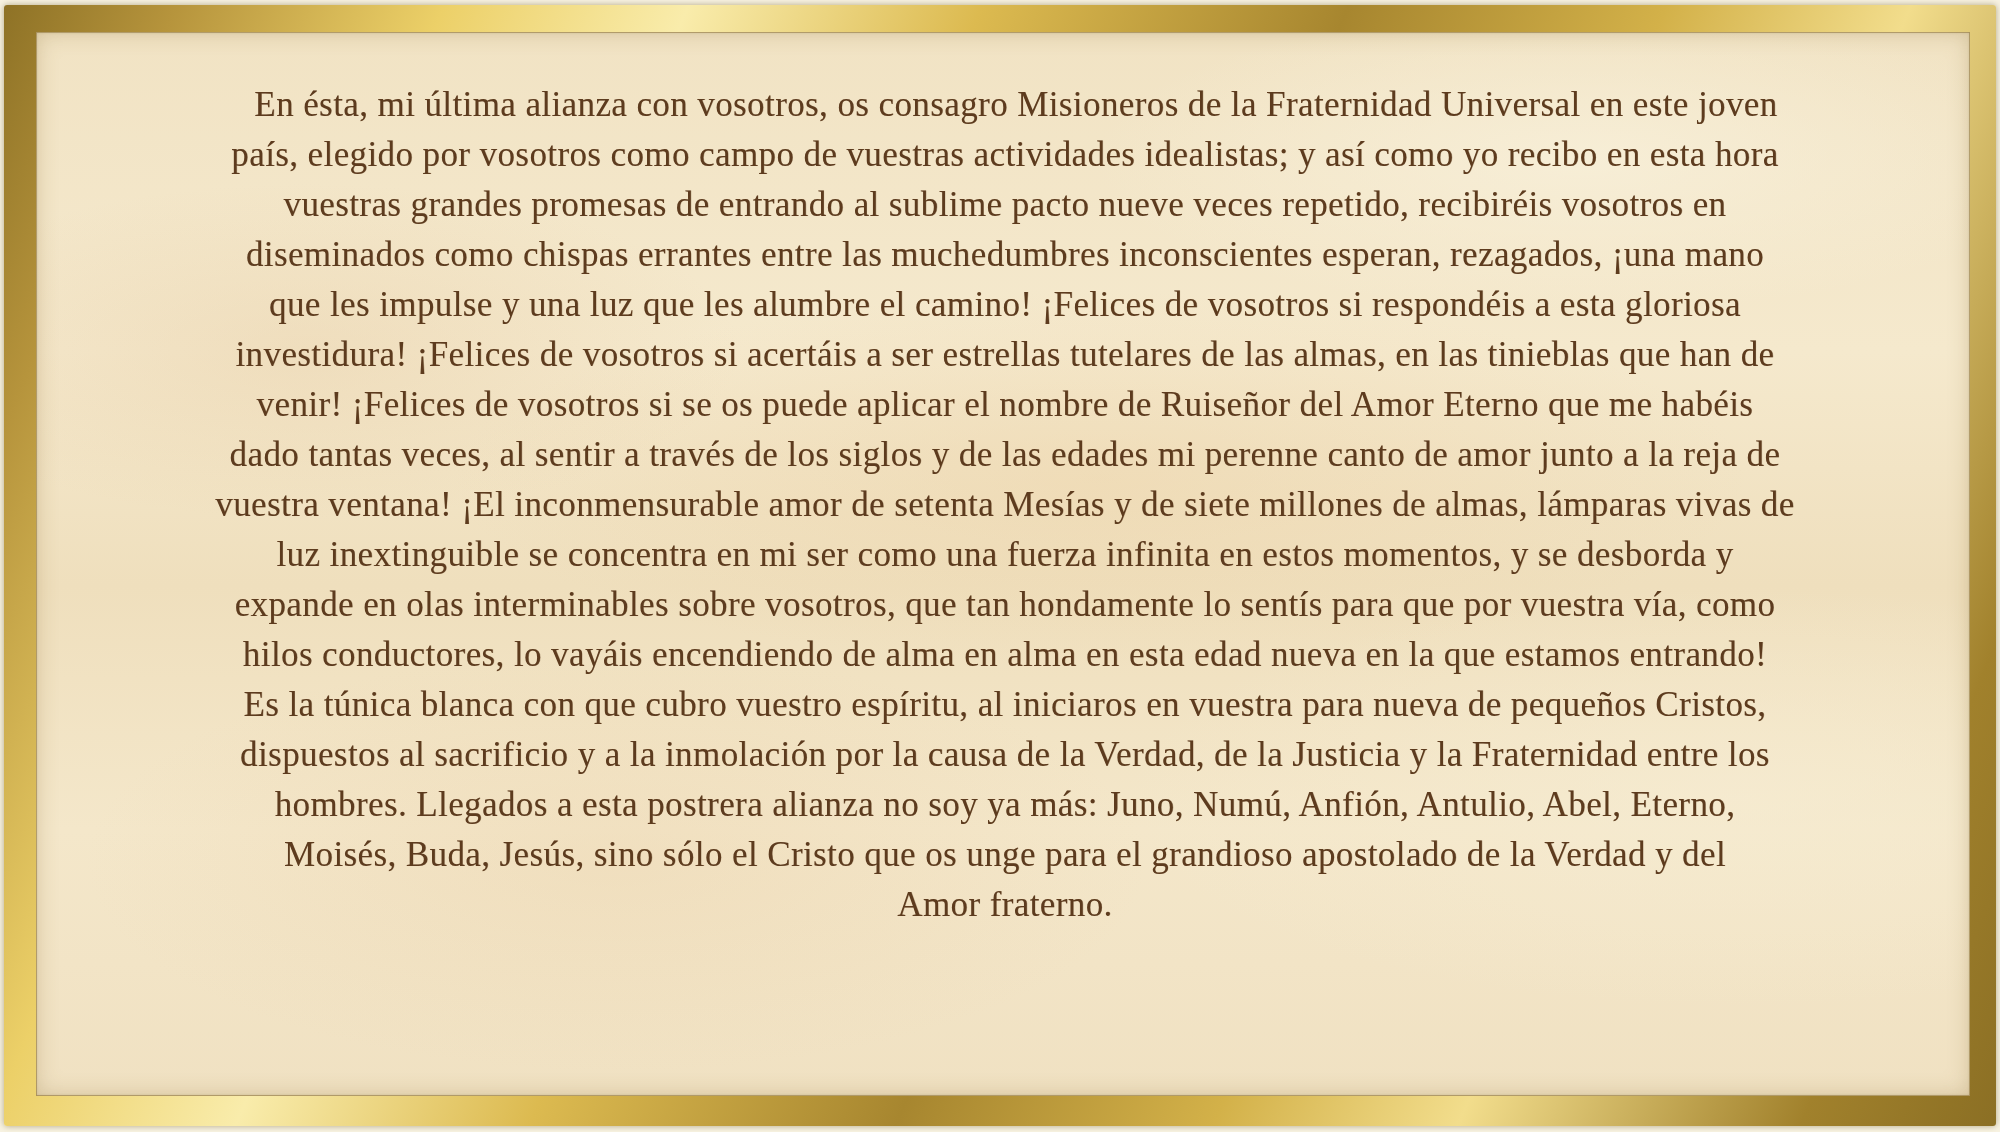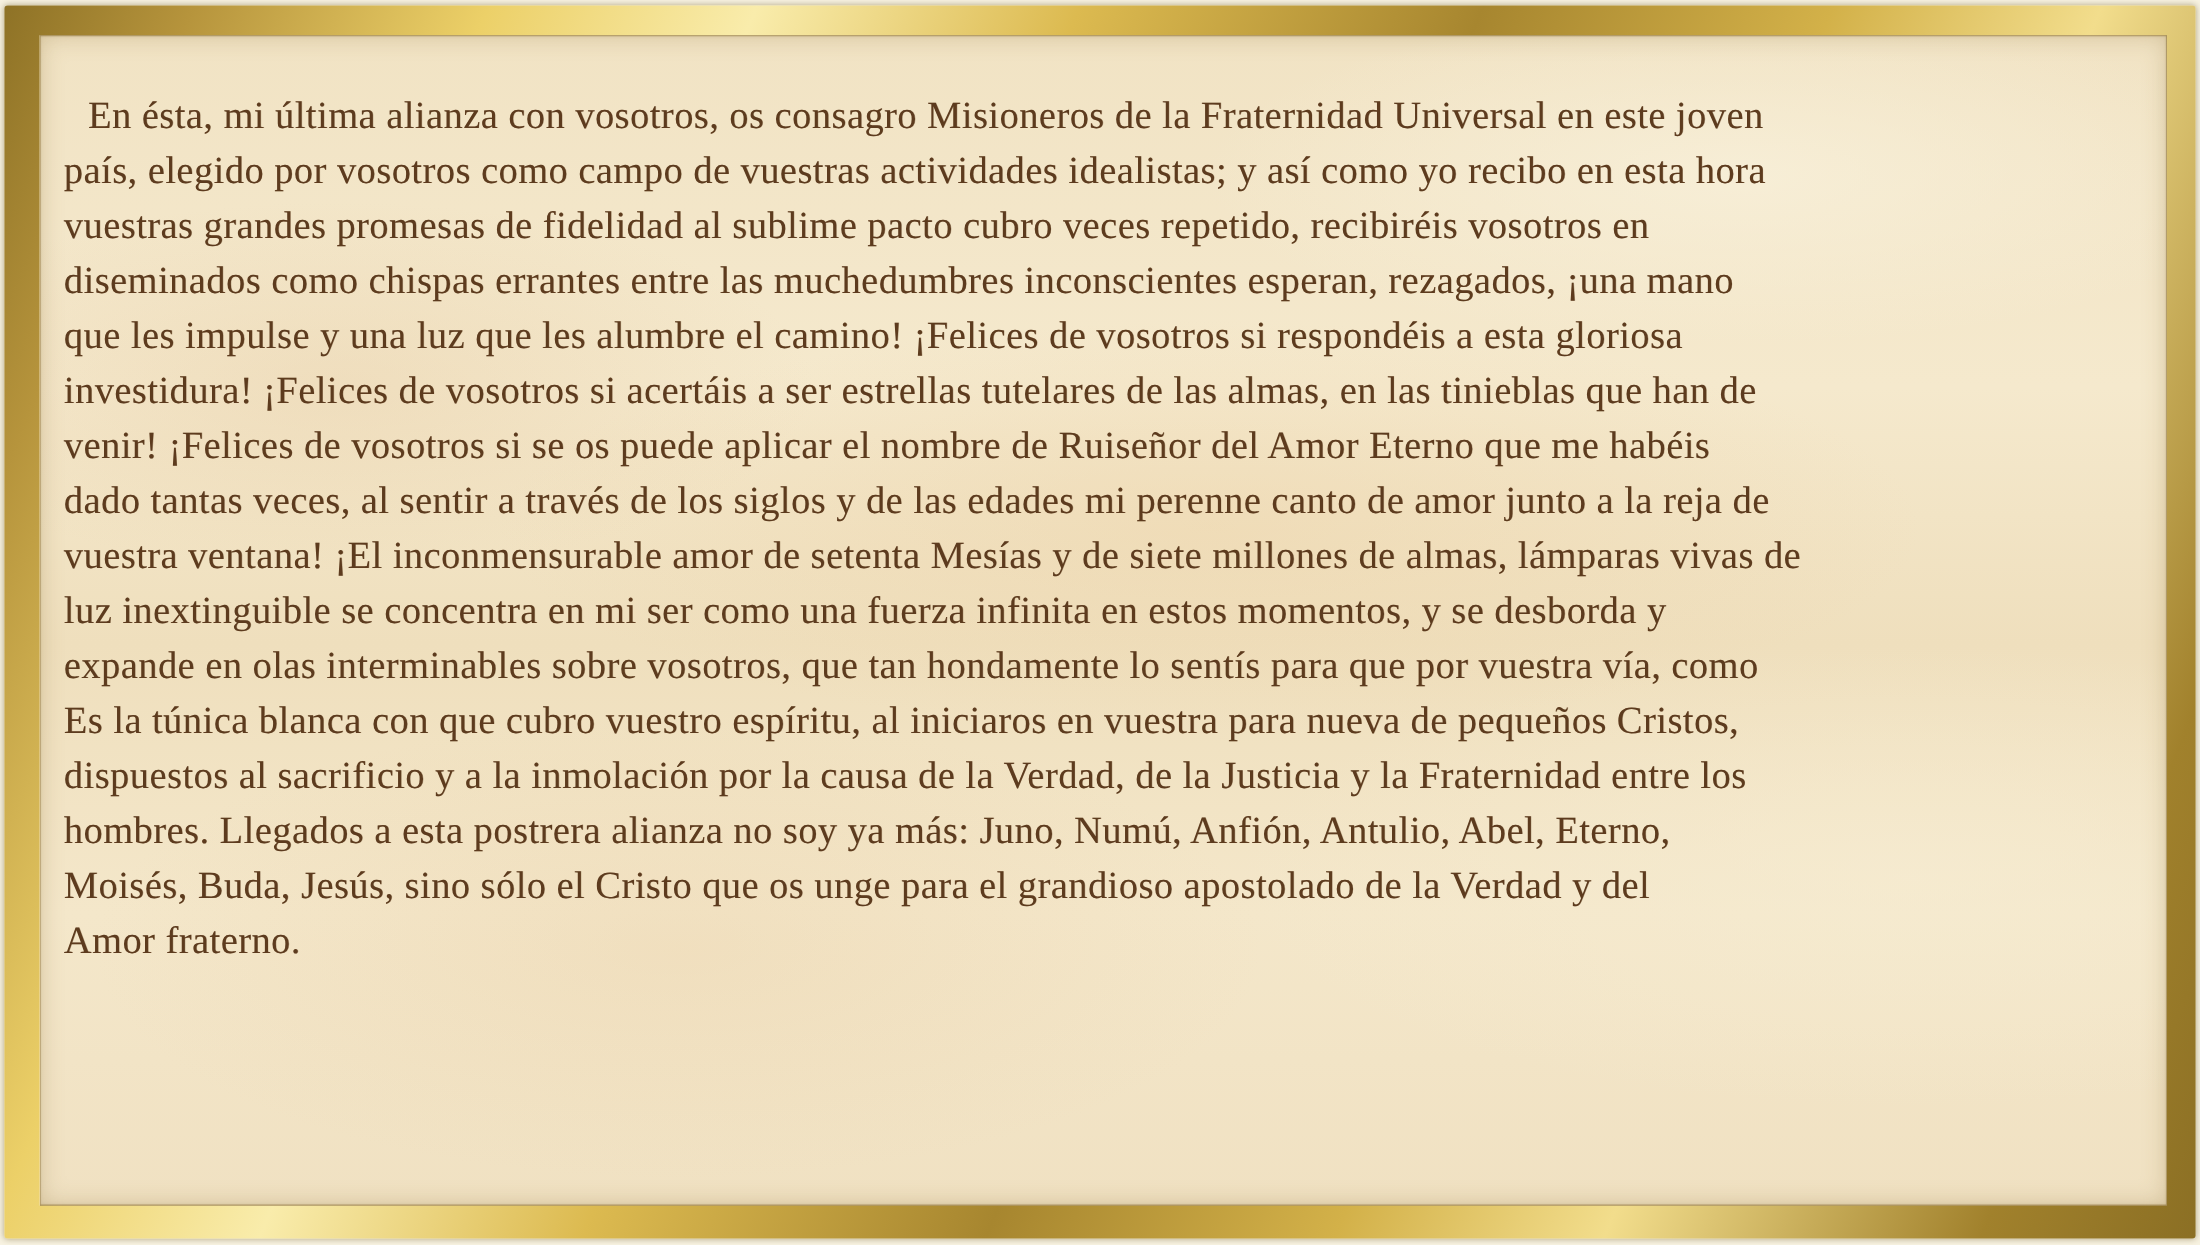--- a/index.html
+++ b/index.html
@@ -30,20 +30,21 @@
       #f9ecab 28%,
       #dcba50 40%,
       #a7862f 55%,
       #d3b149 68%,
       #f2dd8c 78%,
       #a1812c 92%,
       #8b6f24 100%
     );
     border-radius: 3px;
     box-shadow: 0 0 6px rgba(90, 70, 20, 0.45);
+    text-align: center;
   }
 
   
   .parchment {
     position: absolute;
     inset: 27px 26px 30px 32px;
     background:
       radial-gradient(ellipse 620px 240px at 14% 30%, rgba(226, 195, 152, 0.30), rgba(226, 195, 152, 0) 70%),
       radial-gradient(ellipse 900px 260px at 55% 42%, rgba(235, 206, 160, 0.35), rgba(235, 206, 160, 0) 72%),
       radial-gradient(ellipse 700px 220px at 80% 12%, rgba(248, 240, 218, 0.8), rgba(248, 240, 218, 0) 70%),
@@ -79,29 +80,30 @@
 </style>
 </head>
 <body>
 
 <div class="canvas">
   <div class="gold-frame">
     <div class="parchment">
       <div class="text-block">
         <div class="text-line first">En ésta, mi última alianza con vosotros, os consagro Misioneros de la Fraternidad Universal en este joven</div>
         <div class="text-line">país, elegido por vosotros como campo de vuestras actividades idealistas; y así como yo recibo en esta hora</div>
-        <div class="text-line">vuestras grandes promesas de fidelidad al sublime pacto cubro veces repetido, recibiréis vosotros en</div>
+        <div class="text-line">vuestras grandes promesas de entrando al sublime pacto nueve veces repetido, recibiréis vosotros en</div>
         <div class="text-line">diseminados como chispas errantes entre las muchedumbres inconscientes esperan, rezagados, ¡una mano</div>
         <div class="text-line">que les impulse y una luz que les alumbre el camino! ¡Felices de vosotros si respondéis a esta gloriosa</div>
         <div class="text-line">investidura! ¡Felices de vosotros si acertáis a ser estrellas tutelares de las almas, en las tinieblas que han de</div>
         <div class="text-line">venir! ¡Felices de vosotros si se os puede aplicar el nombre de Ruiseñor del Amor Eterno que me habéis</div>
         <div class="text-line">dado tantas veces, al sentir a través de los siglos y de las edades mi perenne canto de amor junto a la reja de</div>
         <div class="text-line">vuestra ventana! ¡El inconmensurable amor de setenta Mesías y de siete millones de almas, lámparas vivas de</div>
         <div class="text-line">luz inextinguible se concentra en mi ser como una fuerza infinita en estos momentos, y se desborda y</div>
         <div class="text-line">expande en olas interminables sobre vosotros, que tan hondamente lo sentís para que por vuestra vía, como</div>
+        <div class="text-line">hilos conductores, lo vayáis encendiendo de alma en alma en esta edad nueva en la que estamos entrando!</div>
         <div class="text-line">Es la túnica blanca con que cubro vuestro espíritu, al iniciaros en vuestra para nueva de pequeños Cristos,</div>
         <div class="text-line">dispuestos al sacrificio y a la inmolación por la causa de la Verdad, de la Justicia y la Fraternidad entre los</div>
         <div class="text-line">hombres. Llegados a esta postrera alianza no soy ya más: Juno, Numú, Anfión, Antulio, Abel, Eterno,</div>
         <div class="text-line">Moisés, Buda, Jesús, sino sólo el Cristo que os unge para el grandioso apostolado de la Verdad y del</div>
         <div class="text-line">Amor fraterno.</div>
       </div>
     </div>
   </div>
 </div>
 

